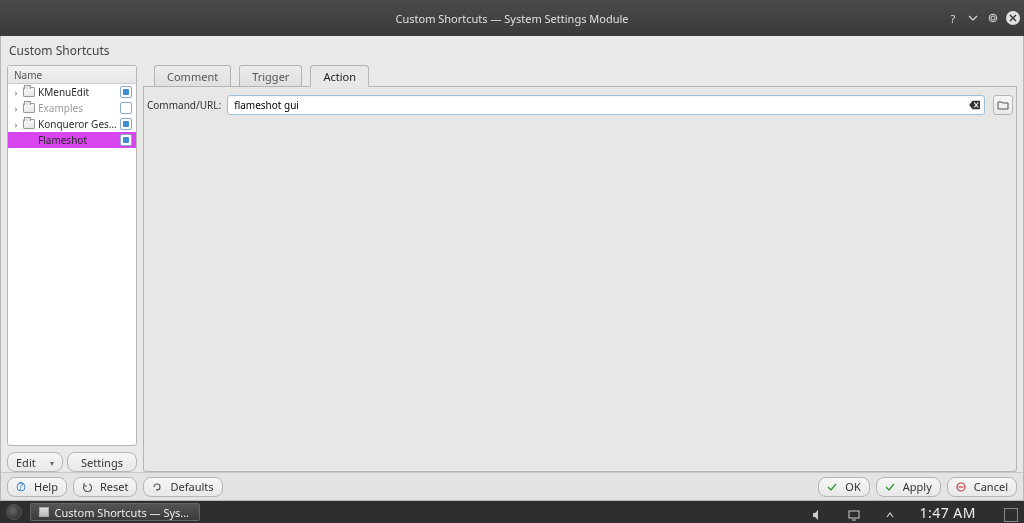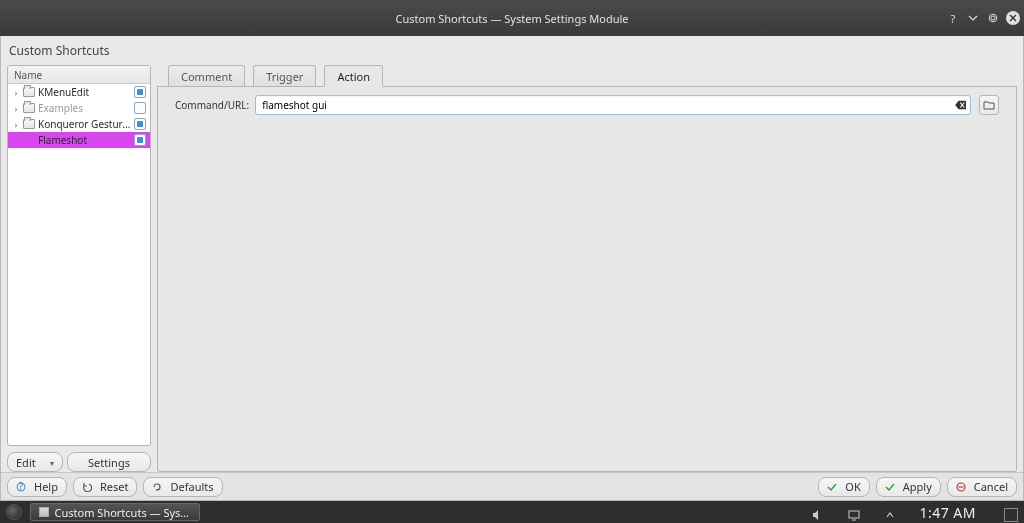--- a/index.html
+++ b/index.html
@@ -14,21 +14,21 @@
   .titlebar .ctl.close { background: #e0e0e0; color: #333; border-radius: 7px; width: 14px; height: 14px; }
 
   
   .window { flex: 1 1 auto; display: flex; flex-direction: column; background: #e9e9e8; border: 1px solid #b8b8b8; border-top: none; }
 
   .module-title { padding: 6px 8px 6px 8px; font-size: 12px; color: #444; }
 
   .main { flex: 1 1 auto; display: flex; padding: 0 6px; gap: 6px; min-height: 0; }
 
   
-  .left { width: 144px; display: flex; flex-direction: column; }
+  .left { width: 130px; display: flex; flex-direction: column; }
   .tree-wrap { flex: 1 1 auto; border: 1px solid #b5b5b5; background: #fff; border-radius: 3px; display: flex; flex-direction: column; overflow: hidden; }
   .tree-header { display: flex; align-items: center; height: 18px; padding: 0 6px; background: linear-gradient(to bottom, #f2f2f2, #e6e6e6); border-bottom: 1px solid #ccc; color: #555; font-size: 10px; }
   .tree { flex: 1; overflow: auto; }
   .row { display: flex; align-items: center; height: 16px; padding: 0 4px; gap: 3px; cursor: pointer; }
   .row.disabled { color: #9a9a9a; }
   .row .exp { width: 8px; color: #666; font-size: 9px; display: inline-flex; justify-content: center; }
   .row .icon { width: 12px; height: 12px; display: inline-flex; align-items: center; justify-content: center; }
   .folder-icon { width:12px; height:10px; border:1px solid #999; border-radius:1px; background:linear-gradient(#f8f8f8,#e6e6e6); position:relative; }
   .folder-icon:before { content:""; position:absolute; top:-3px; left:0; width:5px; height:3px; background:#e6e6e6; border:1px solid #999; border-bottom:none; border-radius:1px 1px 0 0; }
   .row .label { flex: 1; overflow: hidden; text-overflow: ellipsis; white-space: nowrap; font-size: 10px; }
@@ -42,21 +42,21 @@
   .left-buttons .edit { flex: 0 0 56px; justify-content: space-between; }
   .left-buttons .settings { flex: 1; }
 
   
   .right { flex: 1 1 auto; display: flex; flex-direction: column; min-width: 0; }
 
   .tabs { display: flex; height: 22px; border-bottom: 1px solid #b5b5b5; padding-left: 2px; align-items: flex-end; }
   .tab { height: 21px; padding: 0 12px; display: flex; align-items: center; border: 1px solid #b5b5b5; border-bottom: none; background: linear-gradient(to bottom,#ecebea,#e1e0df); color: #555; border-radius: 3px 3px 0 0; margin-right: -1px; cursor: pointer; font-size: 10px; margin-left: 9px; }
   .tab.active { background: #e7e7e6; height: 22px; position: relative; z-index: 2; border-bottom: 1px solid #e7e7e6; margin-bottom: -1px; color: #222; }
 
-  .tabcontent { flex: 1; border: 1px solid #b5b5b5; border-top: none; border-radius: 0 0 3px 3px; padding: 8px 17px; background: #e7e7e6; }
+  .tabcontent { flex: 1; border: 1px solid #b5b5b5; border-top: none; border-radius: 0 0 3px 3px; padding: 8px 3px; background: #e7e7e6; }
   .formrow { display: flex; align-items: center; gap: 6px; }
   .formrow label { font-size: 10px; color: #333; white-space: nowrap; }
   .formrow input[type=text] { flex: 1; height: 20px; border: 1px solid #9cbfd8; border-radius: 3px; background: #fff; padding: 0 6px; font-size: 10px; outline: none; box-shadow: inset 0 1px 2px rgba(0,0,0,.05); }
   .iconbtn { width: 20px; height: 20px; border: 1px solid #b5b5b5; border-radius: 3px; background: linear-gradient(to bottom,#f6f6f6,#e8e8e8); display: flex; align-items: center; justify-content: center; cursor: pointer; }
   .clear-x { position:relative; right:24px; margin-right:-20px; width:16px; height:16px; display:flex; align-items:center; justify-content:center; cursor:pointer; pointer-events:auto; }
 
   
   .footer { height: 28px; border-top: 1px solid #c8c8c8; background: #e3e3e2; display: flex; align-items: center; padding: 0 6px; gap: 6px; }
   .footer .spacer { flex: 1; }
 

